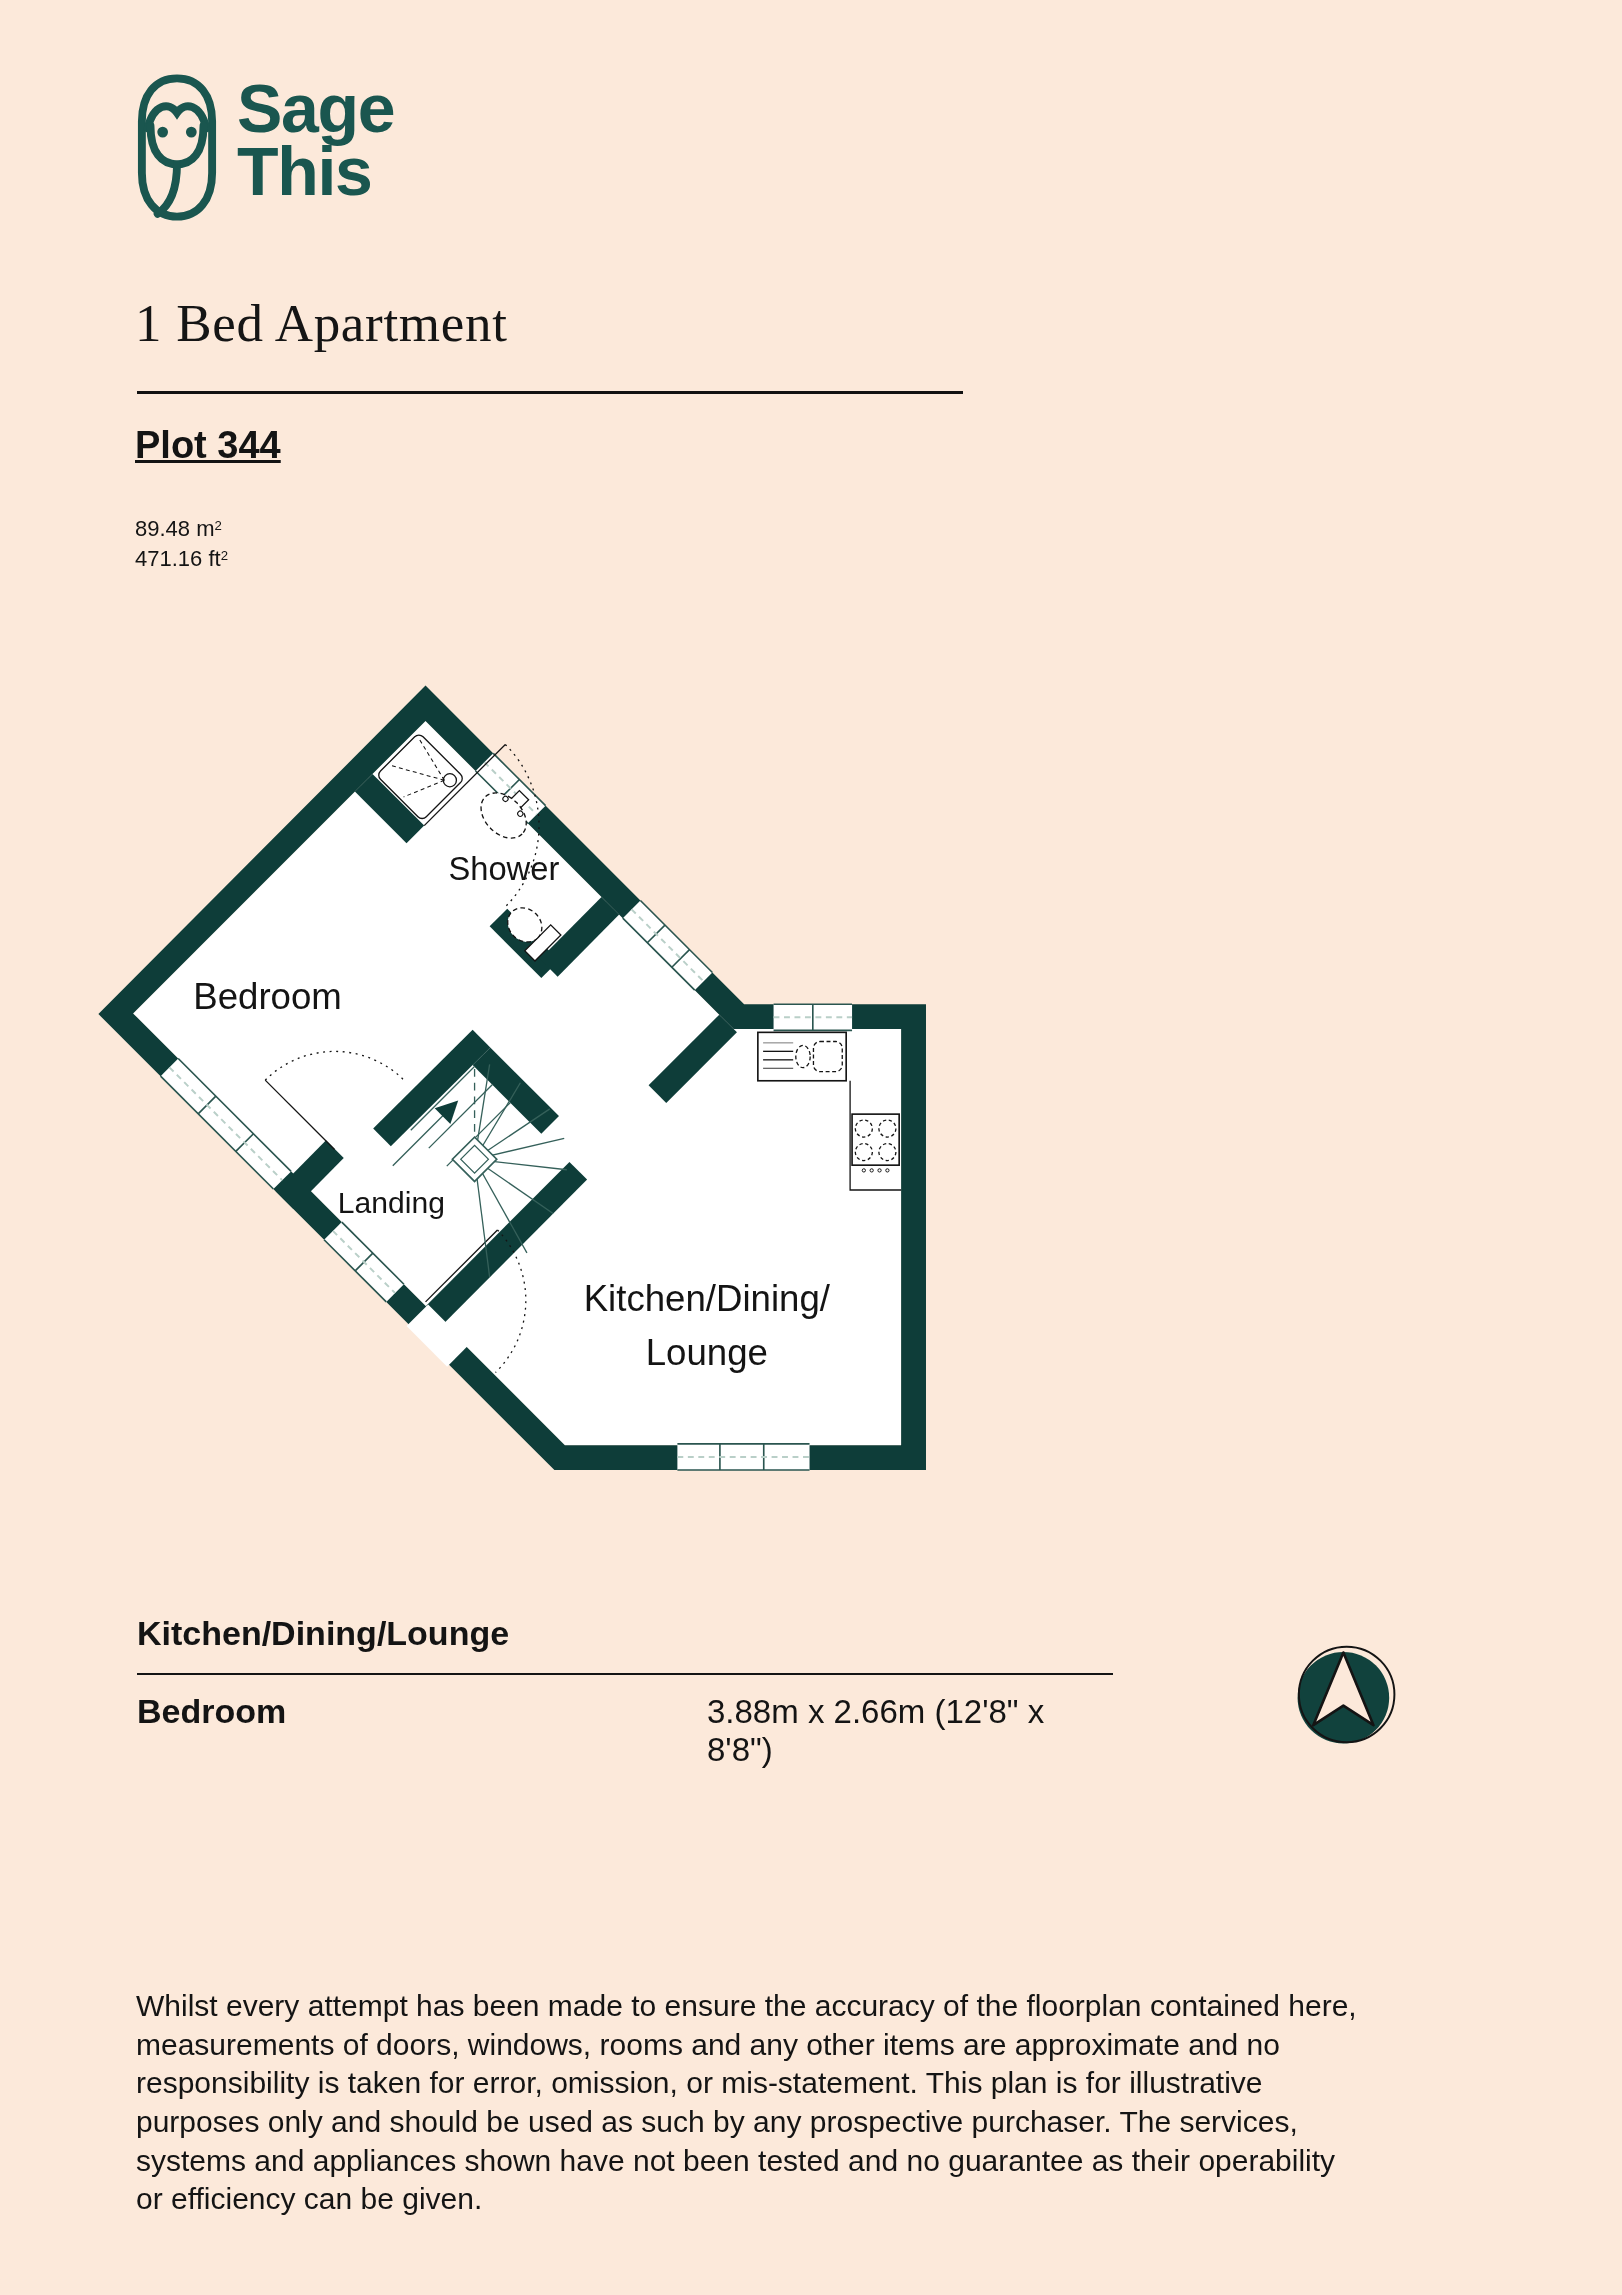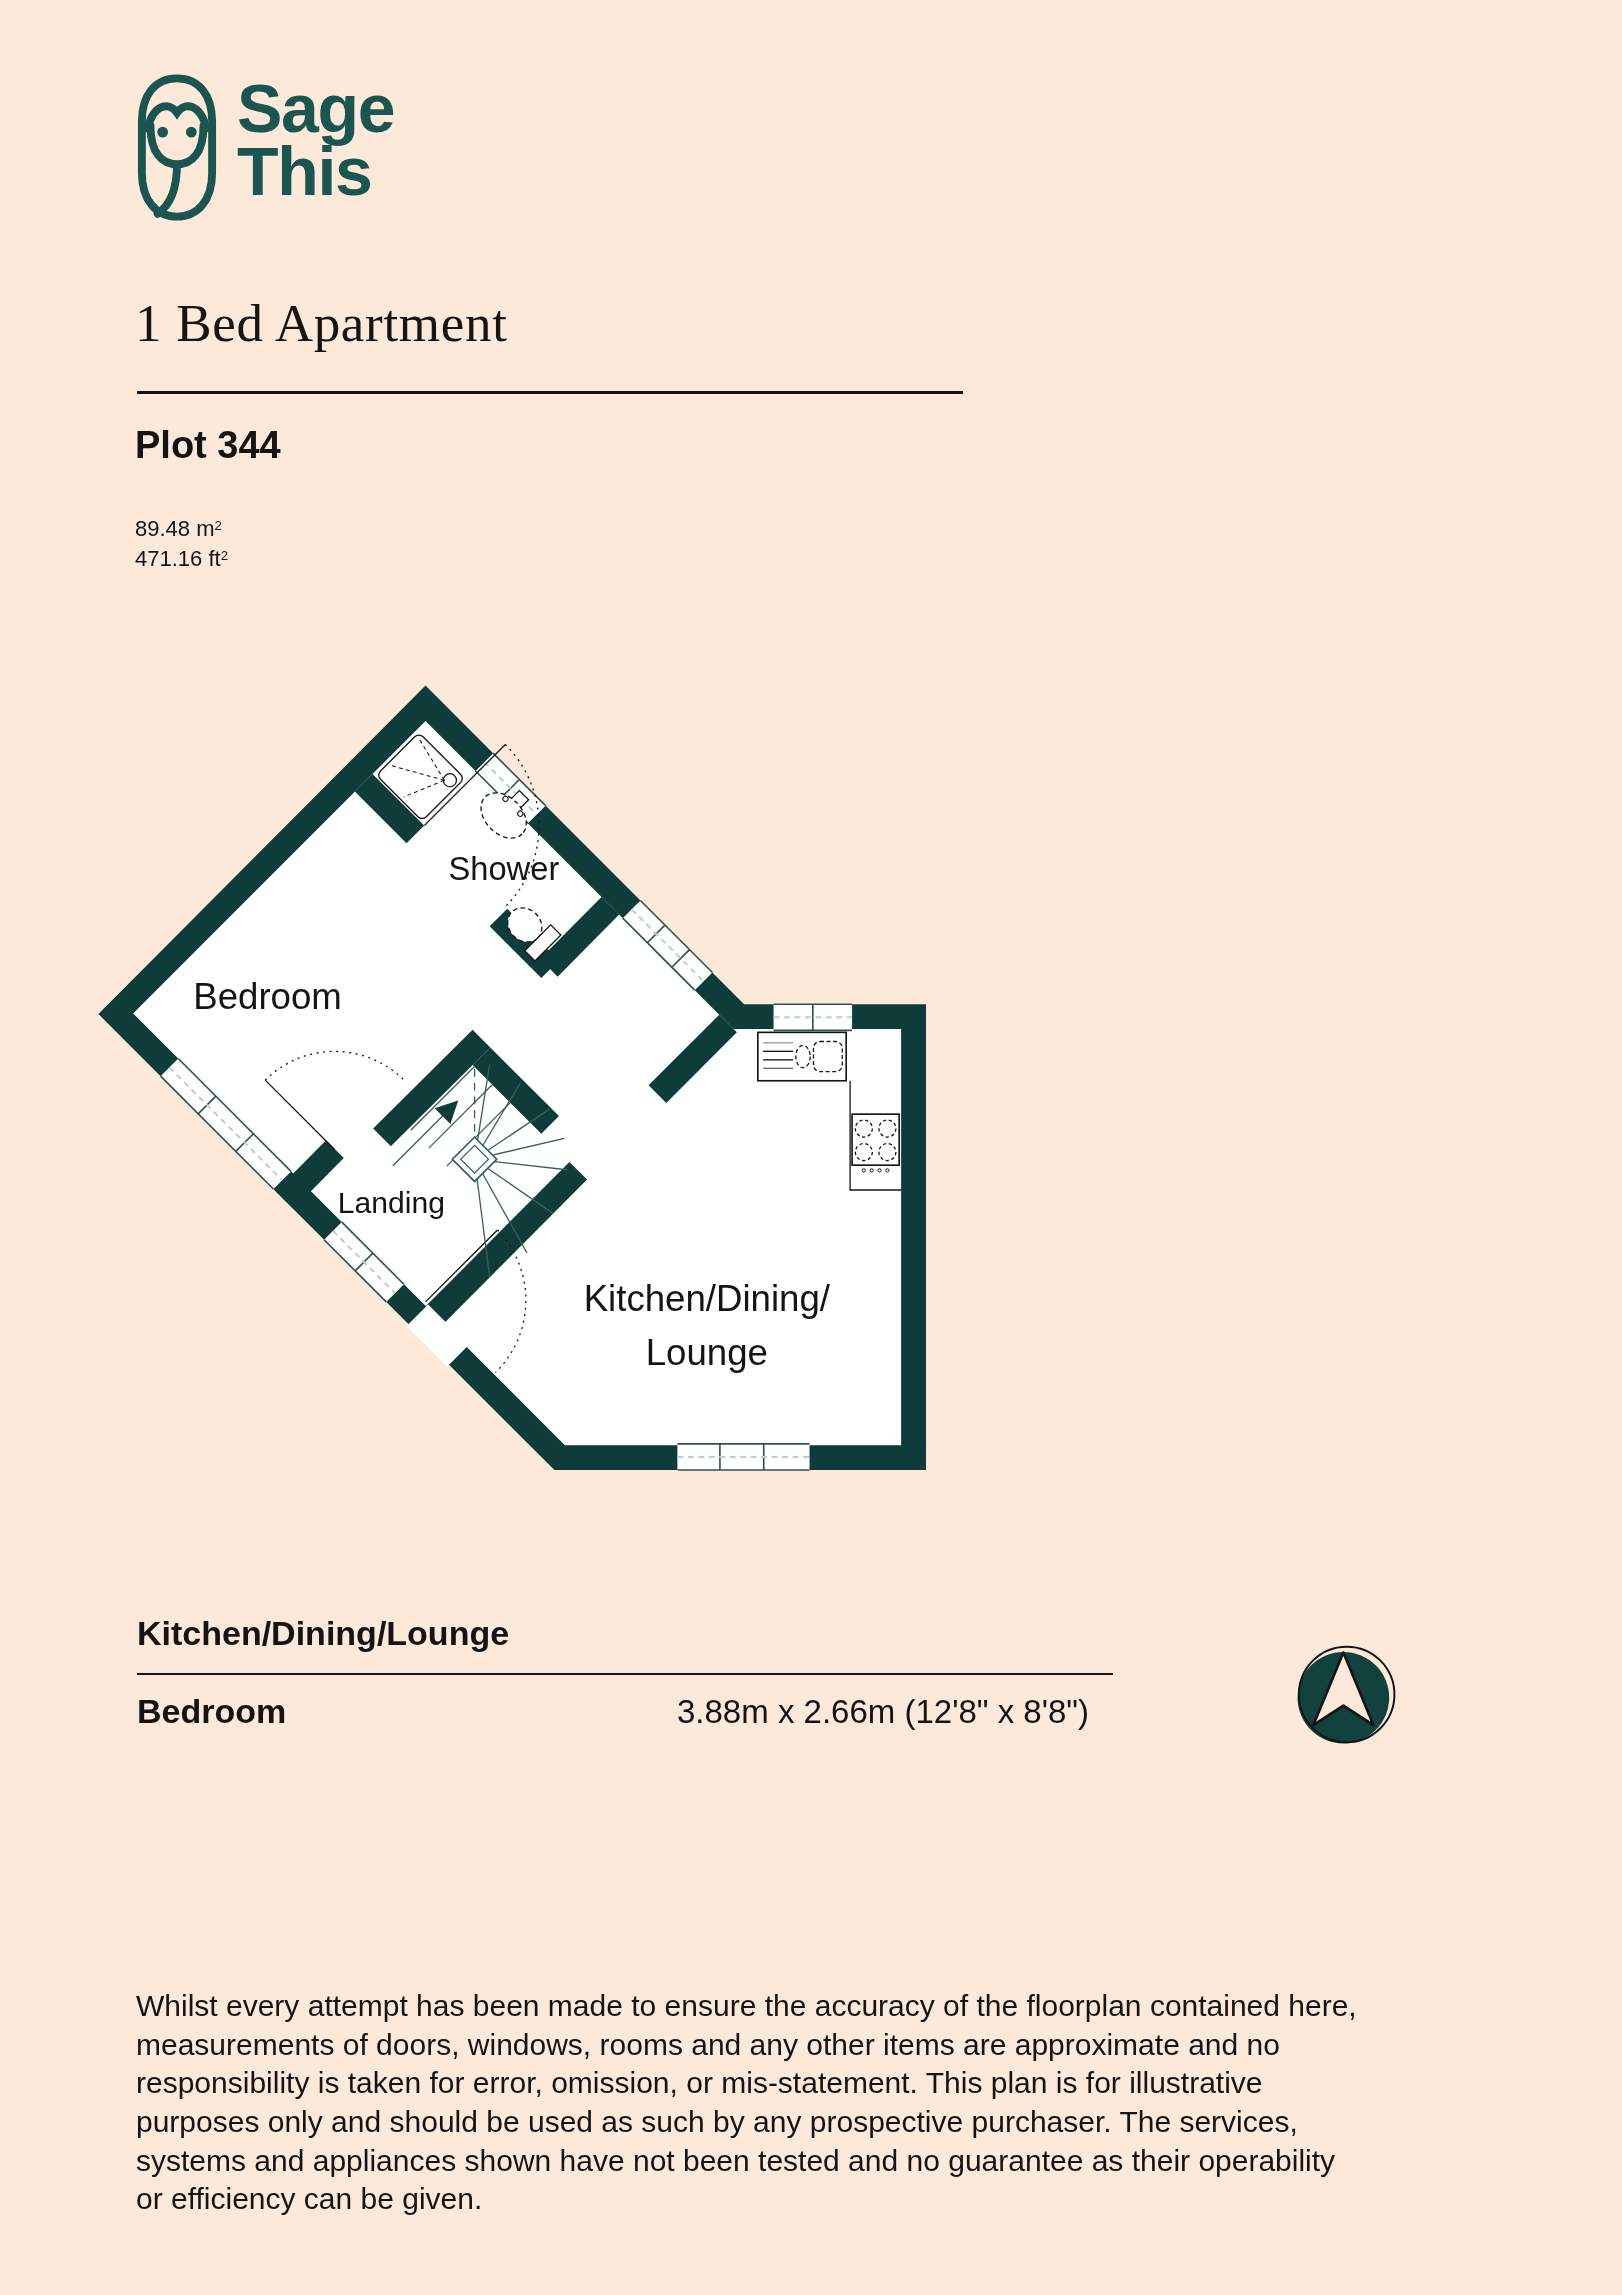--- a/index.html
+++ b/index.html
@@ -14,31 +14,31 @@
 
   
   .logo{position:absolute;left:134px;top:73px;width:86px;height:149px;}
   .brand{position:absolute;left:237px;top:77px;line-height:0.92;font-weight:bold;
          font-size:68px;letter-spacing:-1.3px;color:#1a564f;}
   .brand div{white-space:nowrap;}
 
   .title{position:absolute;left:135px;top:293px;font-family:"Liberation Serif", serif;
          font-size:53px;letter-spacing:0.7px;color:#151515;}
   .rule{position:absolute;left:137px;top:391px;width:826px;height:3.3px;background:#111;}
-  .plot{position:absolute;left:135px;top:424px;font-size:38px;font-weight:bold;color:#141414;}
+  .plot{position:absolute;left:135px;top:424px;font-size:38px;font-weight:bold;color:#141414;text-decoration:underline;}
   .areas{position:absolute;left:135px;top:514px;font-size:22px;color:#141414;line-height:1.38;}
   .areas sup{font-size:60%;vertical-align:35%;}
 
   
   .plansvg{position:absolute;left:0;top:0;width:1623px;height:2295px;}
   .roomlabel{font-family:"Liberation Sans", sans-serif;fill:#141414;}
 
   
   .dims{position:absolute;left:137px;top:1597px;width:976px;}
-  .dims .row{display:flex;align-items:baseline;padding:17px 0 19.6px 0;}
+  .dims .row{display:flex;align-items:baseline;padding:17px 0 19.6px 0;gap:30px;}
   .dims .room{flex:0 0 540px;font-size:34px;font-weight:bold;color:#141414;}
   .dims .size{font-size:33px;color:#141414;}
   .dims .divider{height:2px;background:#141414;width:976px;}
 
   
   .disclaimer{position:absolute;left:136px;top:1987px;width:1229px;
               font-size:30px;line-height:1.29;color:#141414;}
 </style>
 </head>
 <body>

